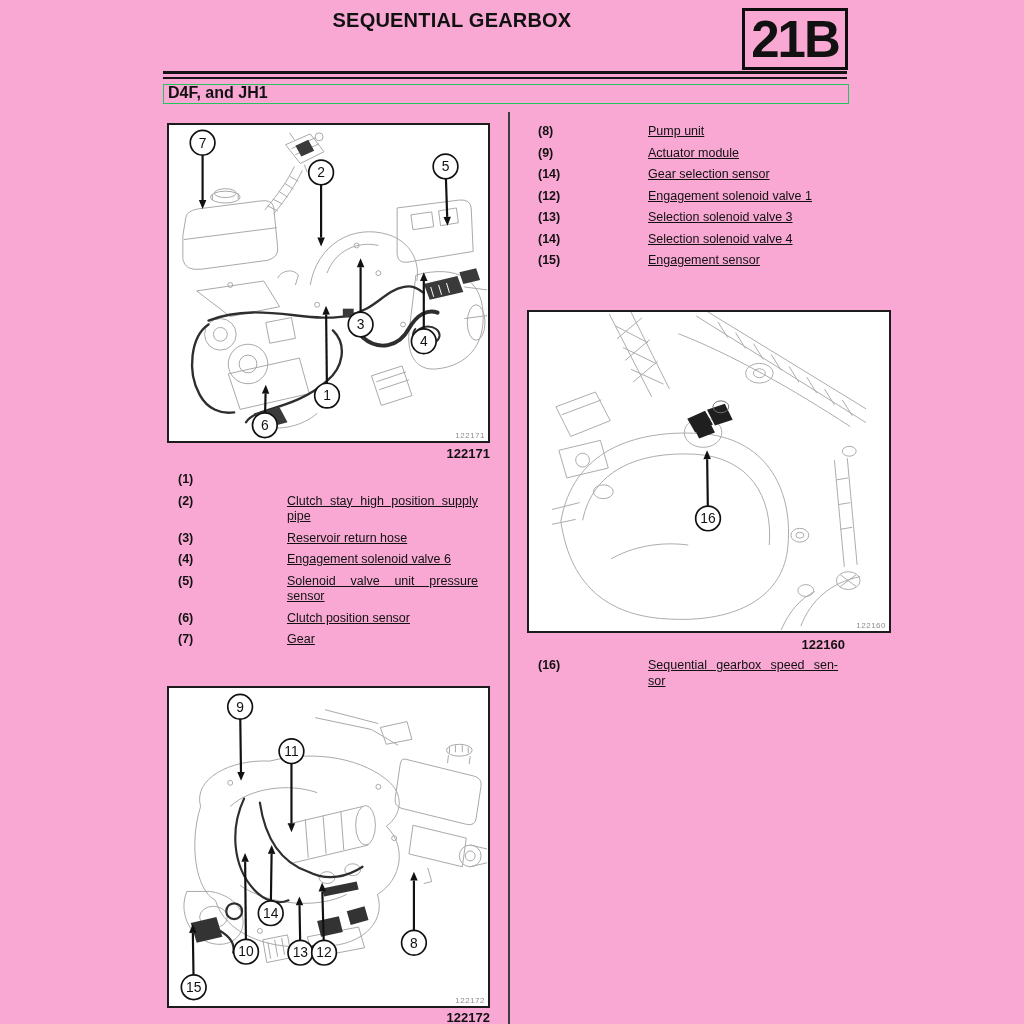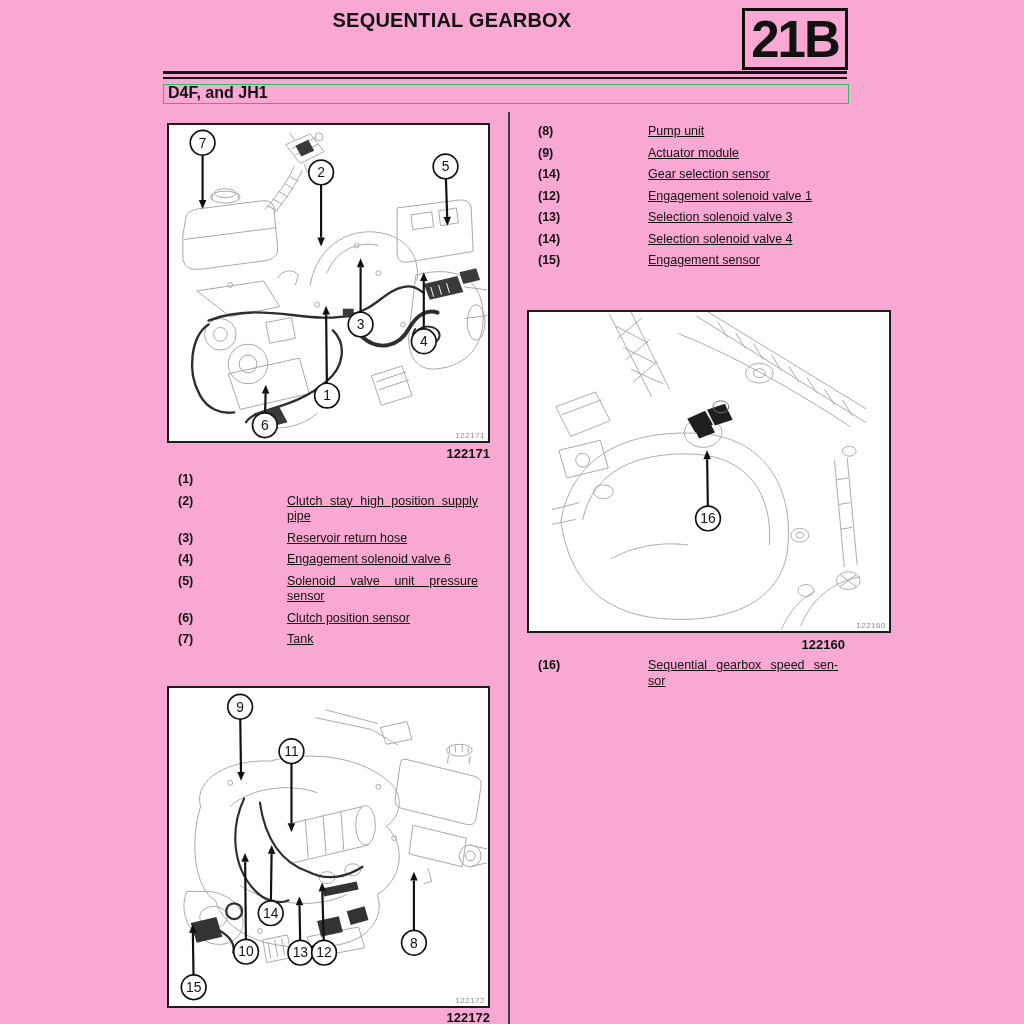--- a/index.html
+++ b/index.html
@@ -203,21 +203,21 @@
       </div>
       <div class="comp-row">
         <span class="comp-num">(6)</span>
         <span class="comp-desc">
           <span class="desc-line">Clutch position sensor</span>
         </span>
       </div>
       <div class="comp-row">
         <span class="comp-num">(7)</span>
         <span class="comp-desc">
-          <span class="desc-line">Tank</span>
+          <span class="desc-line">Gear</span>
         </span>
       </div>
     </div>
 
   <div class="figure" id="fig-actuator">
     <svg viewBox="0 0 323 322">
       <g stroke="#a8a8a8" stroke-width="1" fill="none">
         <path d="M148,30 L205,42 L232,58 M158,22 L212,36"></path>
         <path d="M214,40 L241,34 L246,52 L220,57 Z"></path>
         <path d="M239,72 L308,89 Q317,91 316,99 L311,132 Q310,140 301,138 L236,122 Q228,120 229,112 L234,78 Q235,71 239,72 Z"></path>

